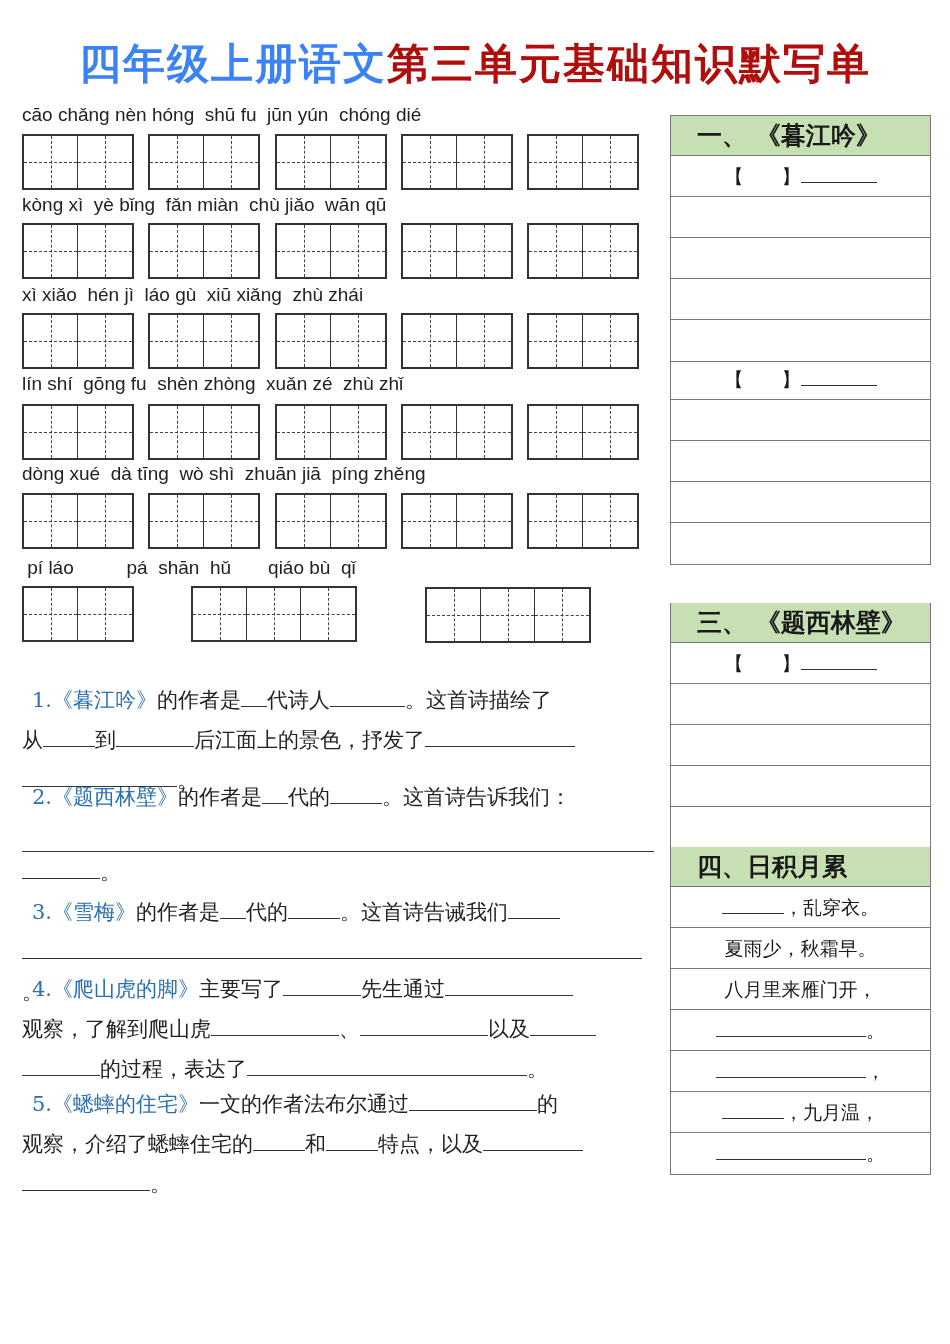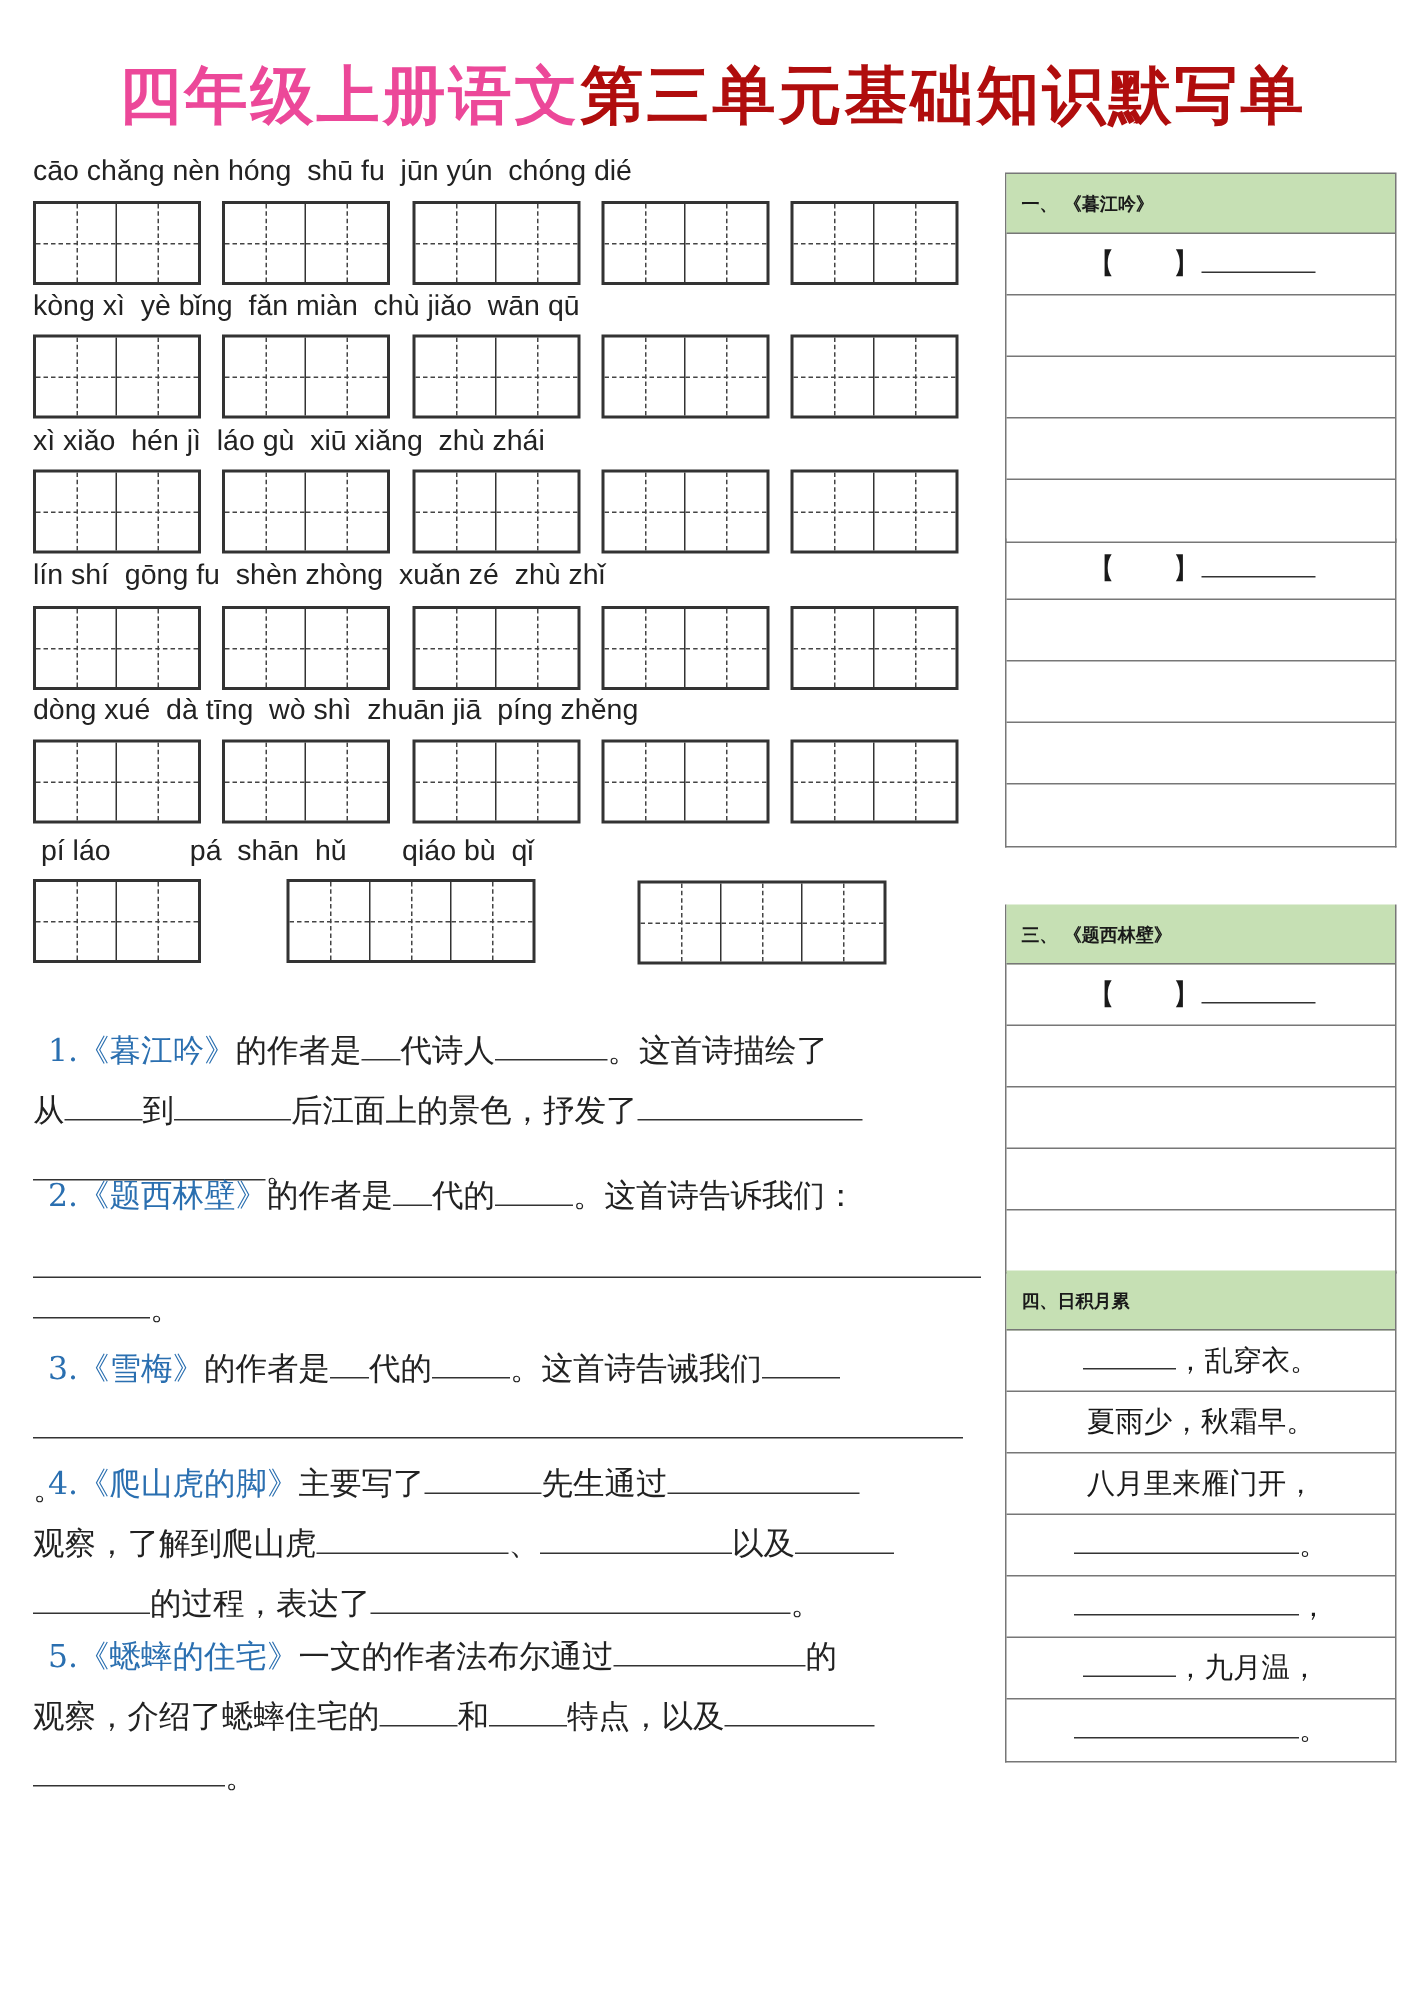--- a/index.html
+++ b/index.html
@@ -1,36 +1,36 @@
 <!DOCTYPE html>
 <html><head>
 <meta charset="utf-8">
 <style>
   html, body { margin:0; padding:0; background:#ffffff; }
   body { width:950px; height:1344px; position:relative; overflow:hidden;
          font-family:"DejaVu Serif", serif; color:#1a1a1a; }
   .title { position:absolute; top:36px; left:0; width:950px; text-align:center;
            font-size:42px; font-weight:bold; letter-spacing:2px; font-family:"DejaVu Serif", serif; }
-  .title .t1 { color:#ec4899; }
+  .title .t1 { color:#3b82f6; }
   .title .t2 { color:#b00d0d; }
 
   .py-row { position:absolute; left:22px; font-family:Liberation Sans, sans-serif; font-size:19px; color:#222; white-space:pre; }
   .grid { position:absolute; height:56px; border:2px solid #333; box-sizing:border-box; display:flex; }
   .cell { position:relative; width:55px; height:100%; box-sizing:border-box; border-right:1.5px solid #333; }
   .cell:last-child { border-right:none; }
   .cell::before { content:""; position:absolute; left:50%; top:0; bottom:0; border-left:1.5px dashed #444; }
   .cell::after { content:""; position:absolute; top:50%; left:0; right:0; border-top:1.5px dashed #444; }
 
   .q { position:absolute; left:22px; width:636px; font-size:21px; line-height:40px; color:#222; }
   .q .num { color:#2a6fb0; }
   .blank { display:inline-block; border-bottom:1.5px solid #333; height:22px; vertical-align:baseline; }
   .fullline { display:block; border-bottom:1.5px solid #333; height:34px; }
 
   .side { position:absolute; left:670px; width:261px; border:1.5px solid #777; box-sizing:border-box; }
-  .side .hdr { height:40px; background:#c6e0b4; border-bottom:1.5px solid #777; font-size:12px; font-weight:bold; line-height:40px; padding-left:10px; box-sizing:border-box; }
+  .side .hdr { height:40px; background:#c6e0b4; border-bottom:1.5px solid #777; font-size:25px; font-weight:bold; line-height:40px; padding-left:26px; box-sizing:border-box; }
   .side .row { height:41px; border-bottom:1.5px solid #777; box-sizing:border-box; font-size:19px; line-height:40px; text-align:center; }
   .side .row:last-child { border-bottom:none; }
   .sblank { display:inline-block; border-bottom:1.5px solid #333; height:20px; }
 </style>
 </head>
 <body>
 
 <div class="title">
   <span class="t1">四年级上册语文</span><span class="t2">第三单元基础知识默写单</span>
 </div>

